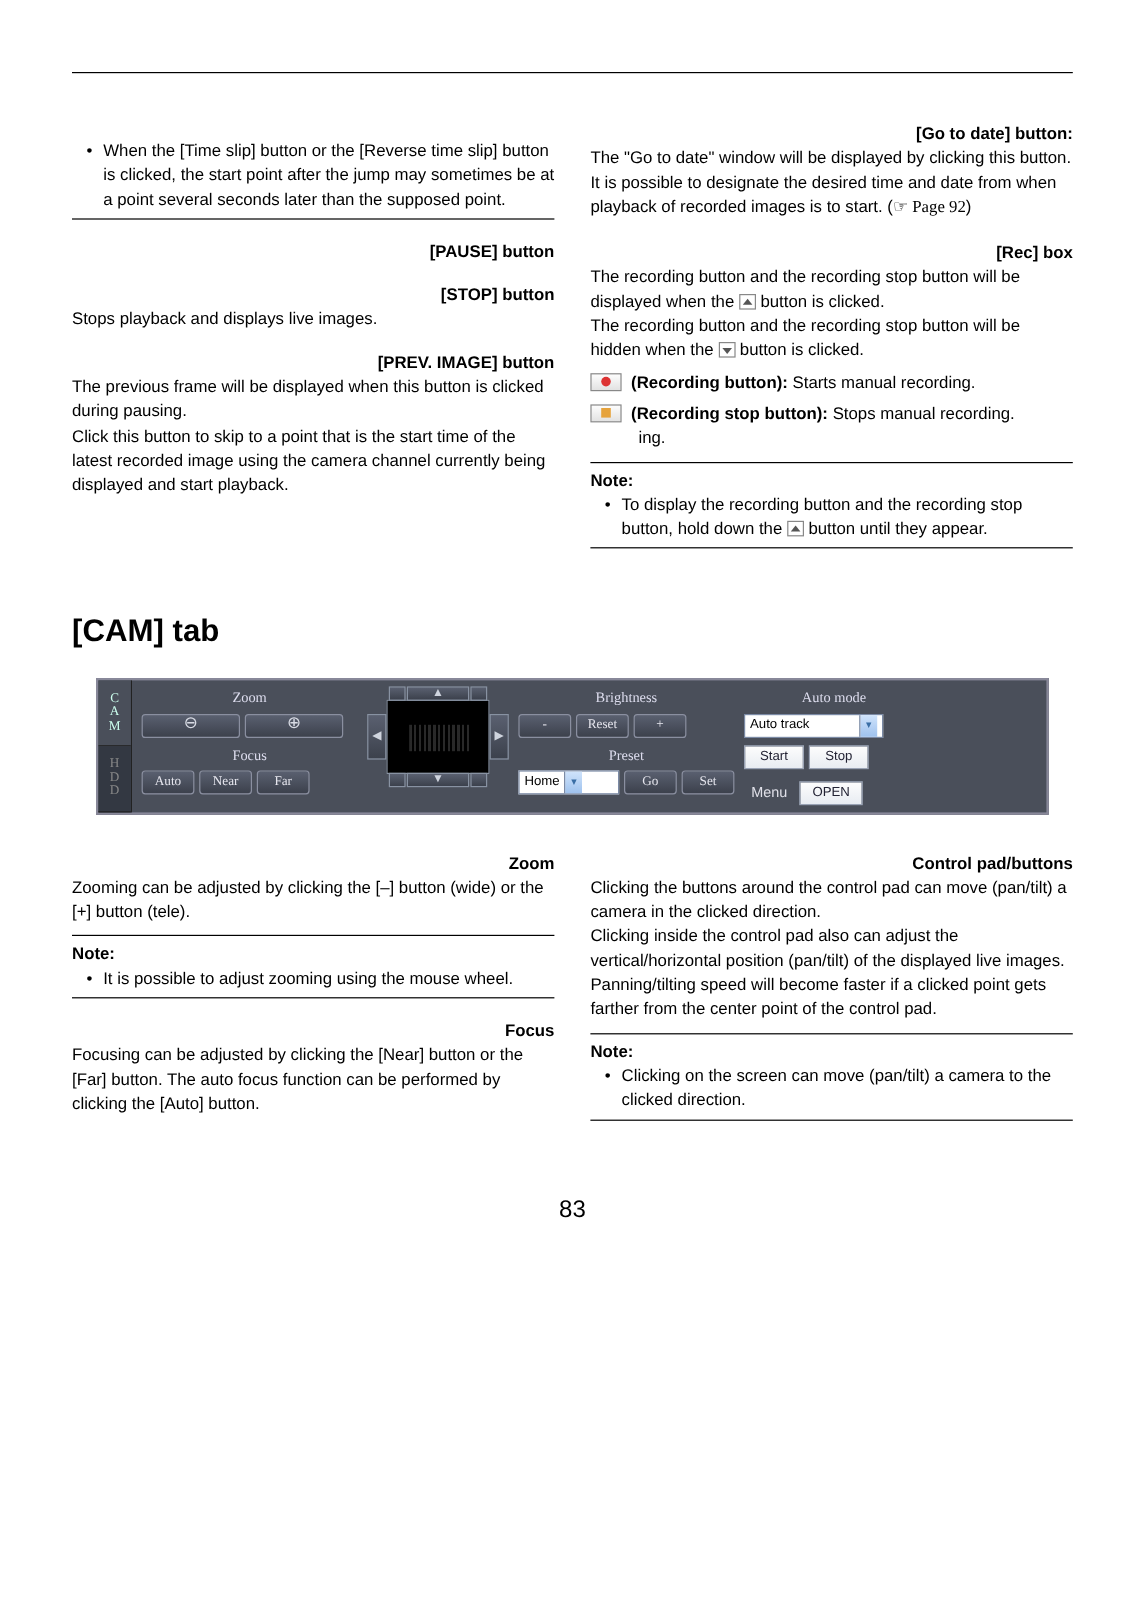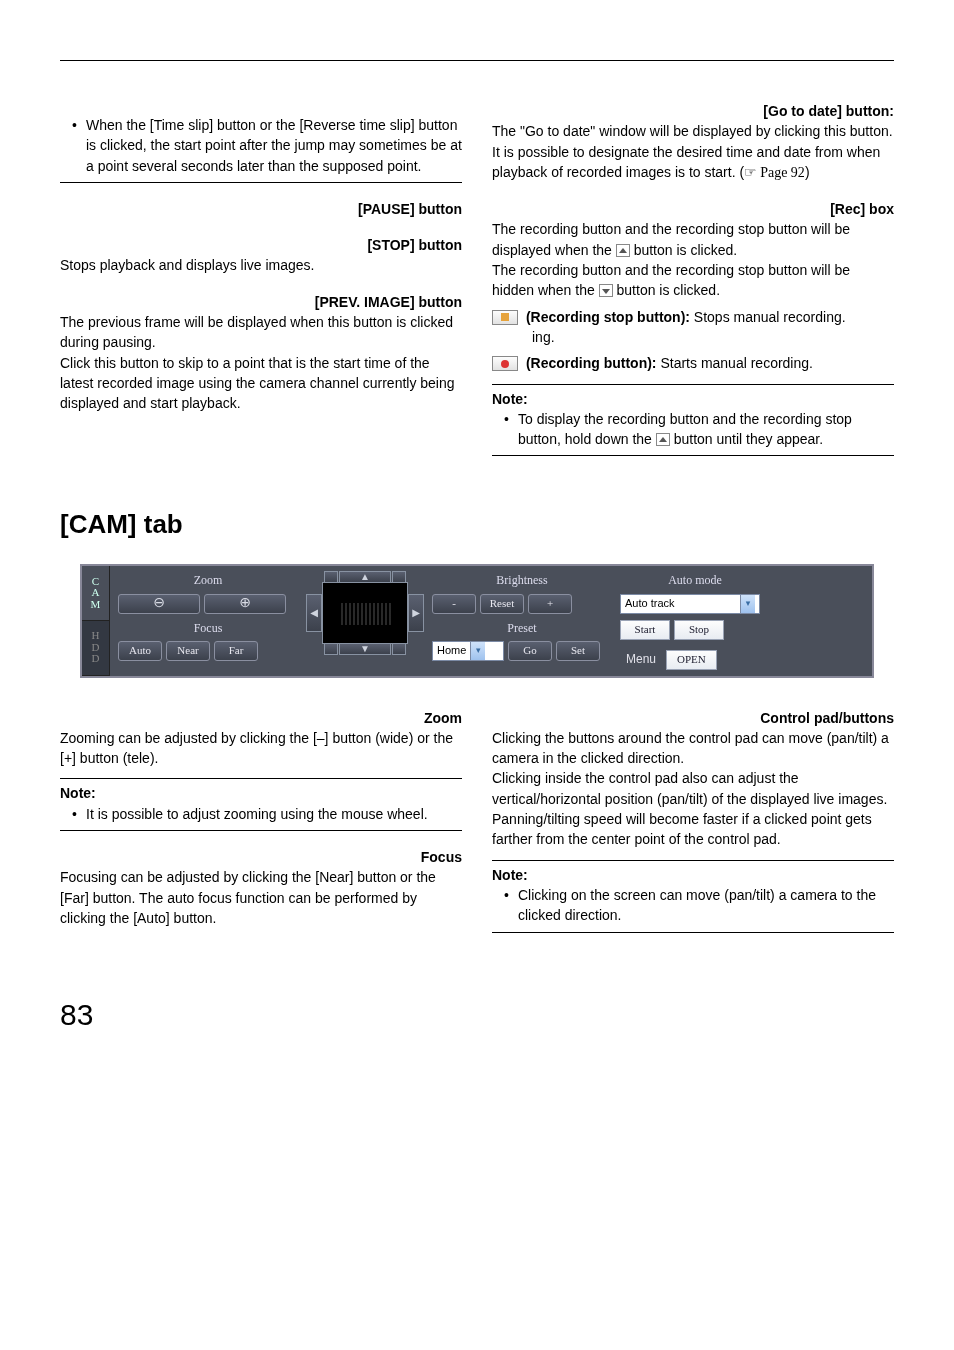--- a/index.html
+++ b/index.html
@@ -98,22 +98,22 @@
   .rec-btn-icon .square {
     width: 8px; height: 8px; background: #e6a33c;
   }
   .defn {
     margin-top: 6px;
   }
   .defn .term { font-weight: bold; }
   .defn .cont { margin-left: 40px; }
   .page-ref { font-family: serif; }
   .pagenum {
-    text-align: left;
-    font-size: 30px;
+    text-align: center;
+    font-size: 20px;
     margin-top: 60px;
   }
 
   
   .cam-panel {
     border: 2px solid #889;
     background: #4a4f5a;
     display: flex;
     font-size: 12px;
     color: #e0e0e8;
@@ -174,21 +174,21 @@
     height: 20px;
     padding: 0 6px;
     min-width: 48px;
   }
   .cbtn.wide { min-width: 82px; }
   .cbtn.small { min-width: 44px; }
   .winbtn {
     background: linear-gradient(#fdfdfd,#e8ecf2);
     border: 1px solid #9aa3b5;
     color: #223;
-    font-family: Liberation Serif, serif;
+    font-family: Liberation Sans, sans-serif;
     font-size: 11px;
     height: 20px;
     display: flex;
     align-items: center;
     justify-content: center;
     padding: 0 10px;
     min-width: 50px;
   }
   .select-like {
     background: #fff;
@@ -296,25 +296,25 @@
 
     <div class="subhead">[Rec] box</div>
     <div>
       <span>The recording button and the recording stop button will be displayed when the </span><span class="inline-icon up"></span><span> button is clicked.</span>
     </div>
     <div>
       <span>The recording button and the recording stop button will be hidden when the </span><span class="inline-icon down"></span><span> button is clicked.</span>
     </div>
 
     <div class="defn">
+      <span class="rec-btn-icon"><span class="inner circle"></span></span><span class="term"> (Recording button):</span><span> Starts manual recording.</span>
+    </div>
+    <div class="defn">
       <span class="rec-btn-icon"><span class="inner square"></span></span><span class="term"> (Recording stop button):</span><span> Stops manual recording.</span>
       <div class="cont">ing.</div>
-    </div>
-    <div class="defn">
-      <span class="rec-btn-icon"><span class="inner circle"></span></span><span class="term"> (Recording button):</span><span> Starts manual recording.</span>
     </div>
 
     <div class="note-block">
       <div class="note-label">Note:</div>
       <div class="bullet-item">
           <span class="dot">•</span>
         <span><span>To display the recording button and the recording stop button, hold down the </span><span class="inline-icon up"></span><span> button until they appear.</span></span>
       </div>
     </div>
   </div>
@@ -362,32 +362,32 @@
 
     <div class="cam-group" style="width:180px">
       <div class="glabel">Brightness</div>
       <div class="cam-row">
         <div class="cbtn small">-</div>
         <div class="cbtn small">Reset</div>
         <div class="cbtn small">+</div>
       </div>
       <div class="glabel" style="margin-top:2px">Preset</div>
       <div class="cam-row">
-        <div class="select-like" style="width:72px">
+        <div class="select-like" style="width:84px">
           <span>Home</span>
               <span class="arrow">▾</span>
         </div>
         <div class="cbtn small">Go</div>
         <div class="cbtn small">Set</div>
       </div>
     </div>
 
     <div class="cam-group" style="width:150px">
       <div class="glabel">Auto mode</div>
-      <div class="select-like" style="width:140px">
+      <div class="select-like" style="width:116px">
         <span style="flex:1">Auto track</span>
             <span class="arrow">▾</span>
       </div>
       <div class="cam-row" style="margin-top:2px">
         <div class="winbtn">Start</div>
         <div class="winbtn">Stop</div>
       </div>
       <div class="cam-row" style="margin-top:6px;align-items:center">
         <div style="font-family:Liberation Sans, sans-serif;padding:0 6px">Menu</div>
         <div class="winbtn">OPEN</div>

